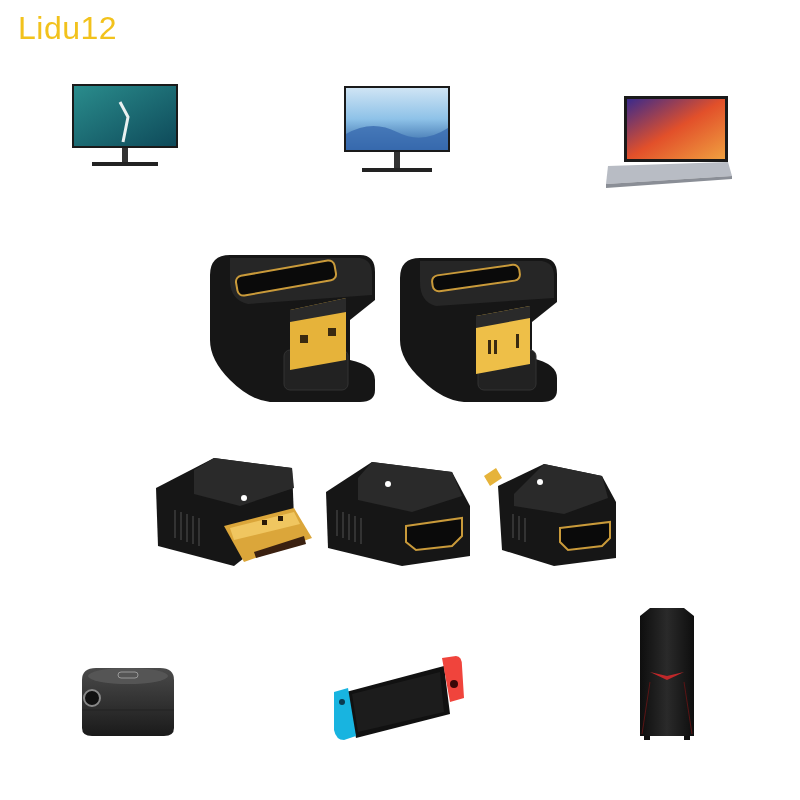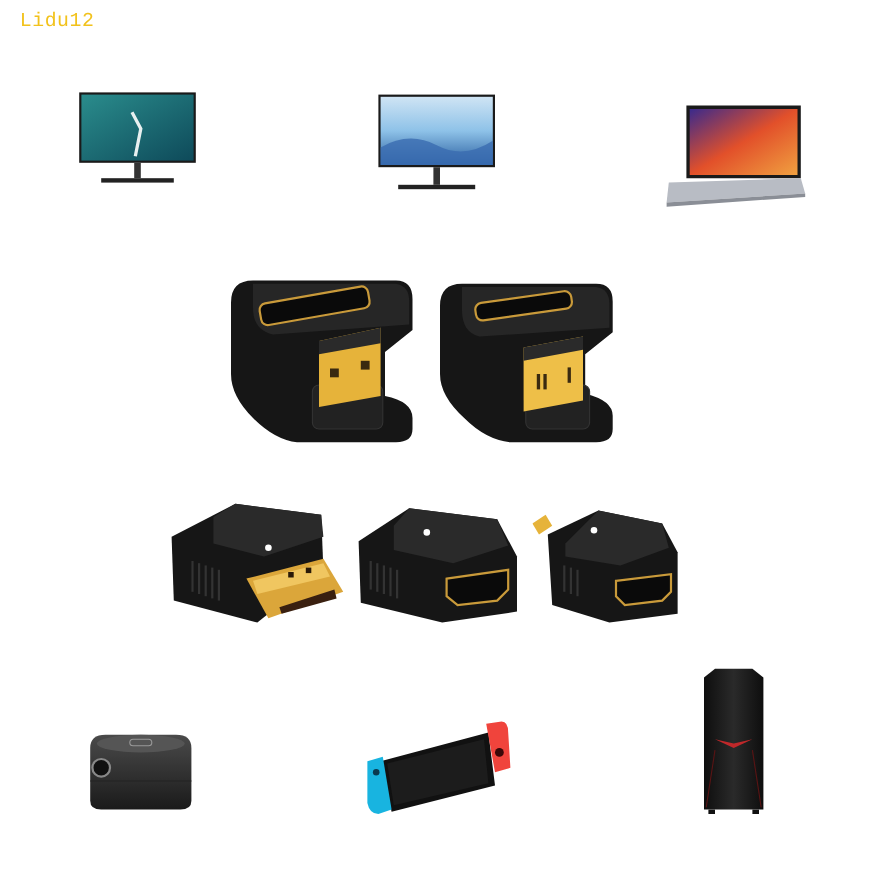--- a/index.html
+++ b/index.html
@@ -1,18 +1,18 @@
 <!DOCTYPE html>
 <html><head>
 <meta charset="utf-8">
 <style>
   html, body { margin: 0; padding: 0; background: #ffffff; }
   body { width: 800px; height: 800px; position: relative; overflow: hidden; font-family: "Liberation Sans", sans-serif; }
   .abs { position: absolute; }
-  .watermark { left: 18px; top: 10px; font-family: Liberation Mono, monospace; font-size: 18px; color: #f2c21c; letter-spacing: 0.5px; }
+  .watermark { left: 18px; top: 10px; font-family: Liberation Sans, sans-serif; font-size: 32px; color: #f2c21c; letter-spacing: 0.5px; }
 </style>
 </head>
 <body>
 
 <div class="abs watermark">Lidu12</div>
 
 <svg class="abs" style="left:70px;top:82px" width="110" height="90">
   <defs>
       <linearGradient id="m1" x1="0" y1="0" x2="1" y2="1">
         <stop offset="0" stop-color="#2a8c8c"></stop>

